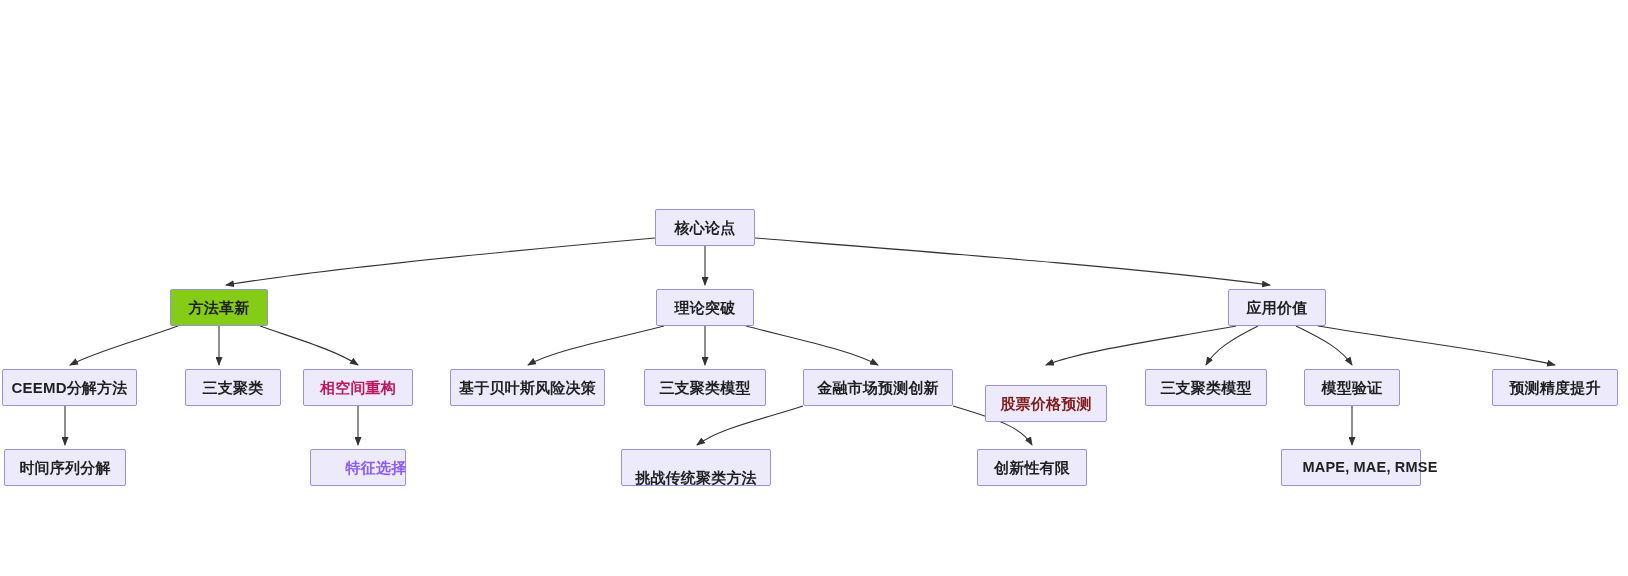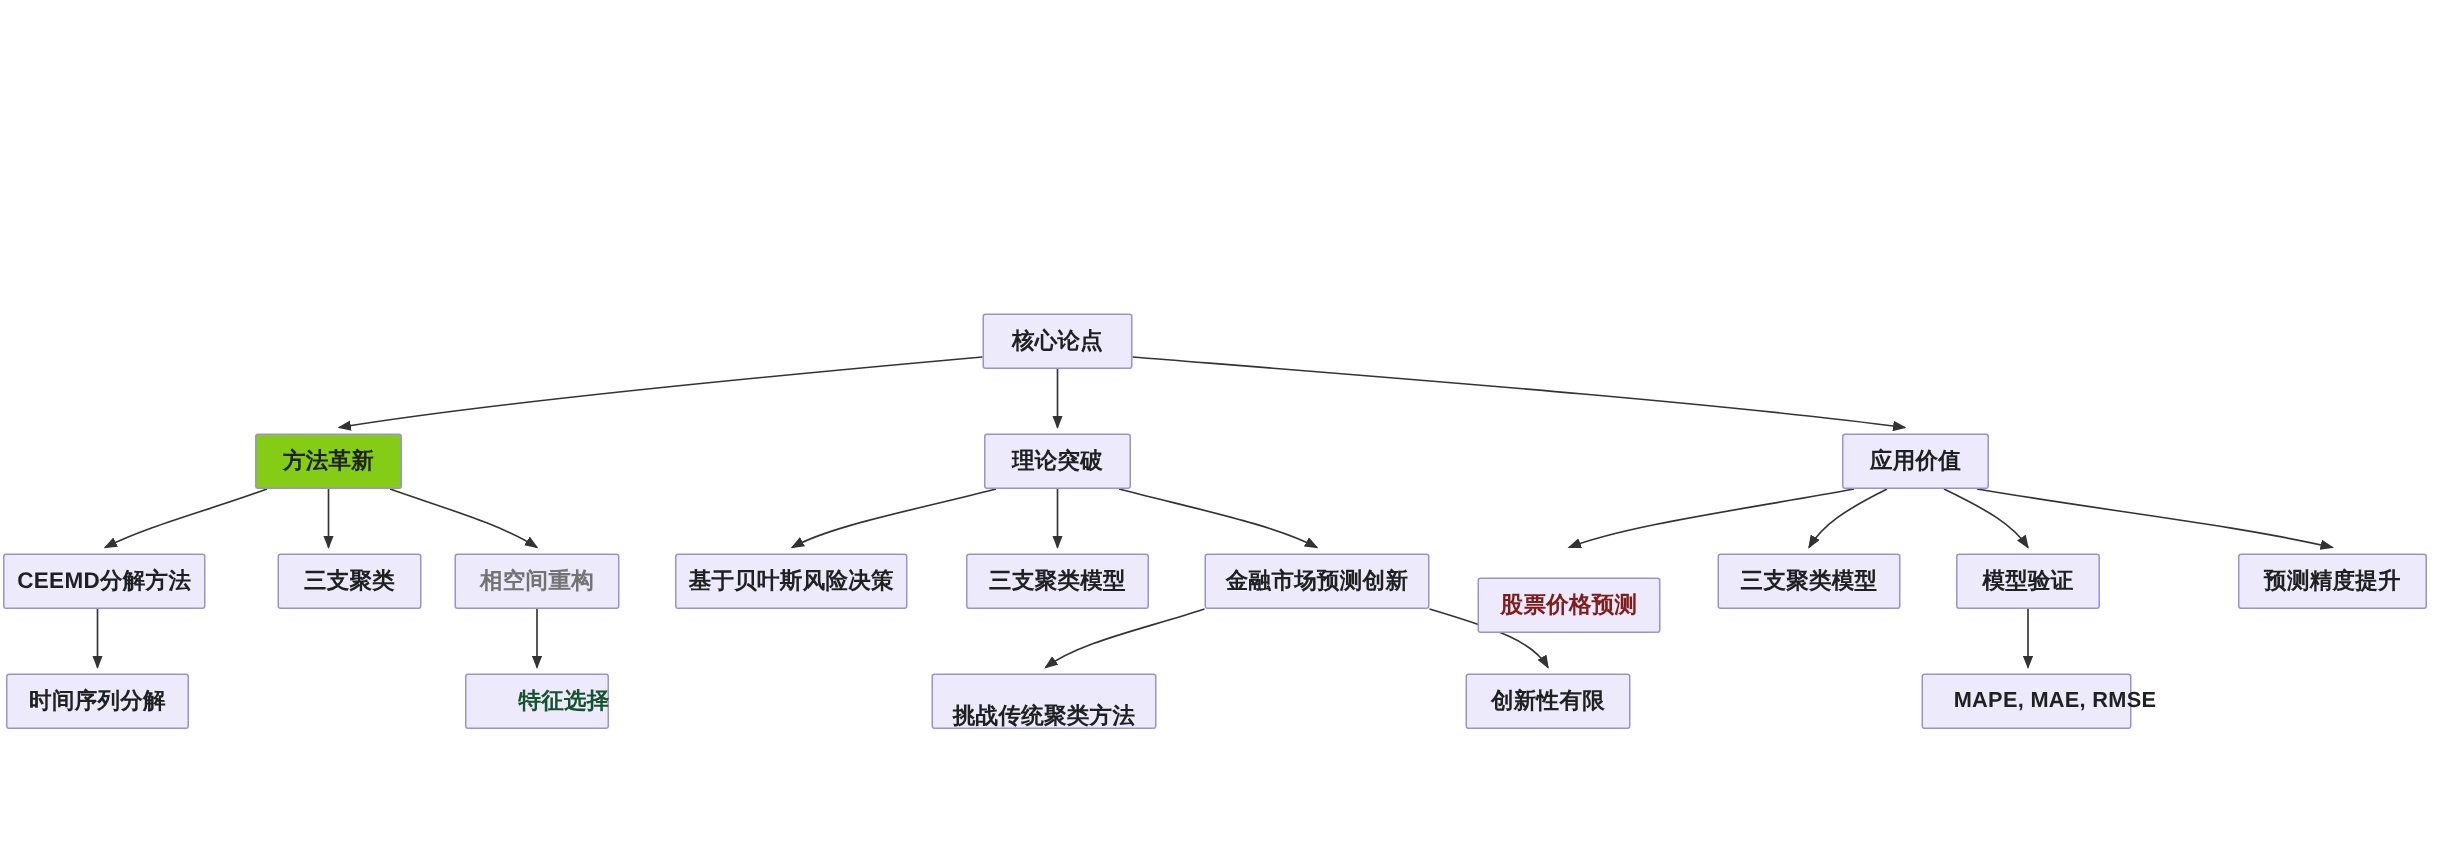--- a/index.html
+++ b/index.html
@@ -95,21 +95,21 @@
       </div>
       <div class="node" style="left: 1228px; top: 289px; width: 98px; height: 37px; background: rgb(236, 234, 251); border-color: rgb(154, 146, 216); color: rgb(31, 32, 32);">
         <span class="node-label">应用价值</span>
       </div>
       <div class="node" style="left: 2px; top: 369px; width: 135px; height: 37px; background: rgb(236, 234, 251); border-color: rgb(154, 146, 216); color: rgb(31, 32, 32);">
         <span class="node-label">CEEMD分解方法</span>
       </div>
       <div class="node" style="left: 171px; top: 369px; width: 96px; height: 37px; background: rgb(236, 234, 251); border-color: rgb(154, 146, 216); color: rgb(31, 32, 32); margin-left: 14px;">
         <span class="node-label">三支聚类</span>
       </div>
-      <div class="node" style="left: 303px; top: 369px; width: 110px; height: 37px; background: rgb(236, 234, 251); border-color: rgb(154, 146, 216); color: #737373;">
+      <div class="node" style="left: 303px; top: 369px; width: 110px; height: 37px; background: rgb(236, 234, 251); border-color: rgb(154, 146, 216); color: #be185d;">
         <span class="node-label">相空间重构</span>
       </div>
       <div class="node" style="left: 450px; top: 369px; width: 155px; height: 37px; background: rgb(236, 234, 251); border-color: rgb(154, 146, 216); color: rgb(31, 32, 32);">
         <span class="node-label">基于贝叶斯风险决策</span>
       </div>
       <div class="node" style="left: 644px; top: 369px; width: 122px; height: 37px; background: rgb(236, 234, 251); border-color: rgb(154, 146, 216); color: rgb(31, 32, 32);">
         <span class="node-label">三支聚类模型</span>
       </div>
       <div class="node" style="left: 803px; top: 369px; width: 150px; height: 37px; background: rgb(236, 234, 251); border-color: rgb(154, 146, 216); color: rgb(31, 32, 32);">
         <span class="node-label">金融市场预测创新</span>
@@ -122,21 +122,21 @@
       </div>
       <div class="node" style="left: 1304px; top: 369px; width: 96px; height: 37px; background: rgb(236, 234, 251); border-color: rgb(154, 146, 216); color: rgb(31, 32, 32);">
         <span class="node-label">模型验证</span>
       </div>
       <div class="node" style="left: 1492px; top: 369px; width: 126px; height: 37px; background: rgb(236, 234, 251); border-color: rgb(154, 146, 216); color: rgb(31, 32, 32);">
         <span class="node-label">预测精度提升</span>
       </div>
       <div class="node" style="left: 4px; top: 449px; width: 122px; height: 37px; background: rgb(236, 234, 251); border-color: rgb(154, 146, 216); color: rgb(31, 32, 32);">
         <span class="node-label">时间序列分解</span>
       </div>
-      <div class="node" style="left: 310px; top: 449px; width: 96px; height: 37px; background: rgb(236, 234, 251); border-color: rgb(154, 146, 216); color: #14532d; padding-left: 36px;">
+      <div class="node" style="left: 310px; top: 449px; width: 96px; height: 37px; background: rgb(236, 234, 251); border-color: rgb(154, 146, 216); color: #8b5cf6; padding-left: 36px;">
         <span class="node-label">特征选择</span>
       </div>
       <div class="node" style="left: 621px; top: 449px; width: 150px; height: 37px; background: rgb(236, 234, 251); border-color: rgb(154, 146, 216); color: rgb(31, 32, 32); align-items: flex-end;">
         <span class="node-label">挑战传统聚类方法</span>
       </div>
       <div class="node" style="left: 977px; top: 449px; width: 110px; height: 37px; background: rgb(236, 234, 251); border-color: rgb(154, 146, 216); color: rgb(31, 32, 32);">
         <span class="node-label">创新性有限</span>
       </div>
       <div class="node latin" style="left: 1281px; top: 449px; width: 140px; height: 37px; background: rgb(236, 234, 251); border-color: rgb(154, 146, 216); color: rgb(31, 32, 32); padding-left: 38px;">
         <span class="node-label">MAPE, MAE, RMSE</span>

